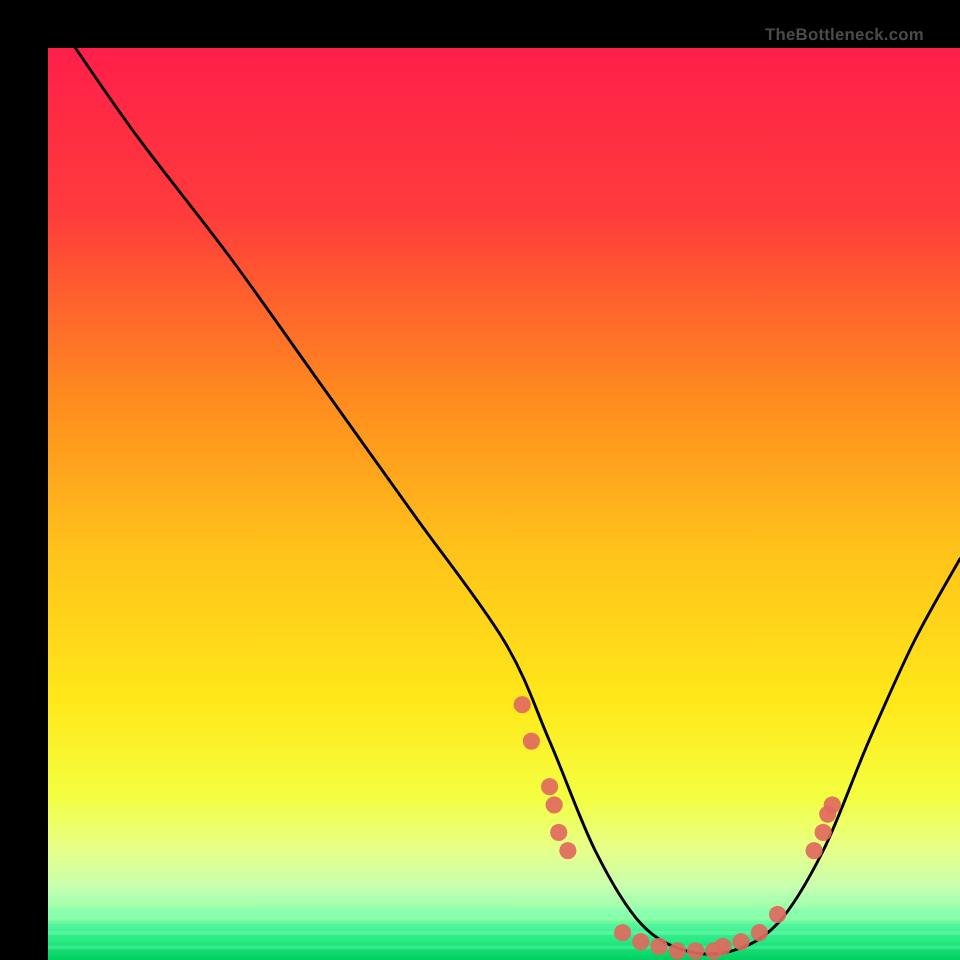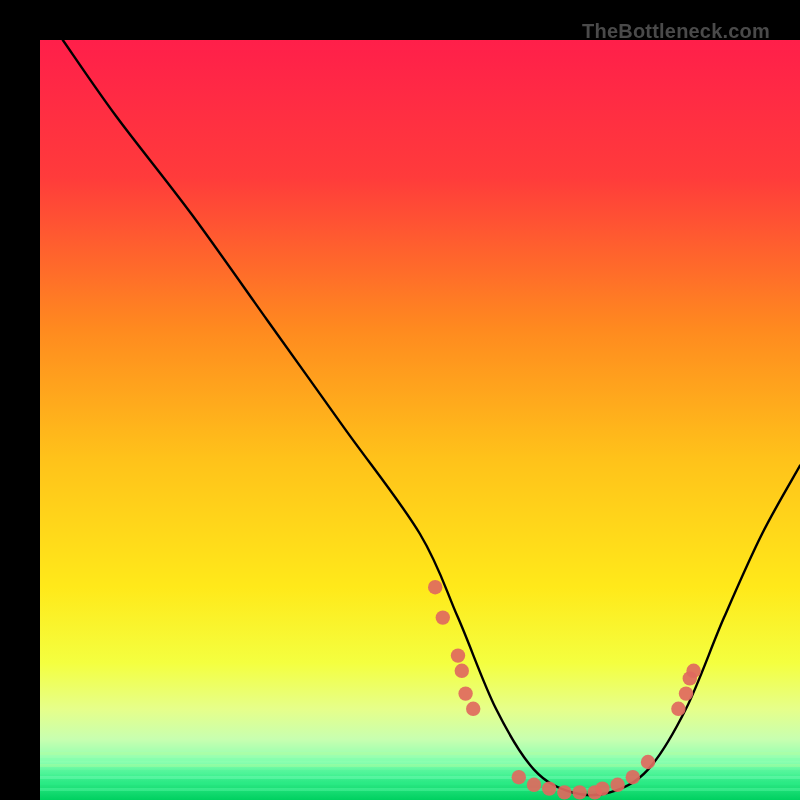--- a/index.html
+++ b/index.html
@@ -39,21 +39,21 @@
     left: 0;
     top: 0;
     width: 760px;
     height: 760px;
   }
   .watermark {
     position: absolute;
     top: 0px;
     right: 10px;
     color: #4a4a4a;
-    font-size: 20px;
+    font-size: 14px;
     font-weight: 600;
     letter-spacing: 0.2px;
     user-select: none;
   }
 </style>
 </head>
 <body>
 
 <div class="frame">
 

